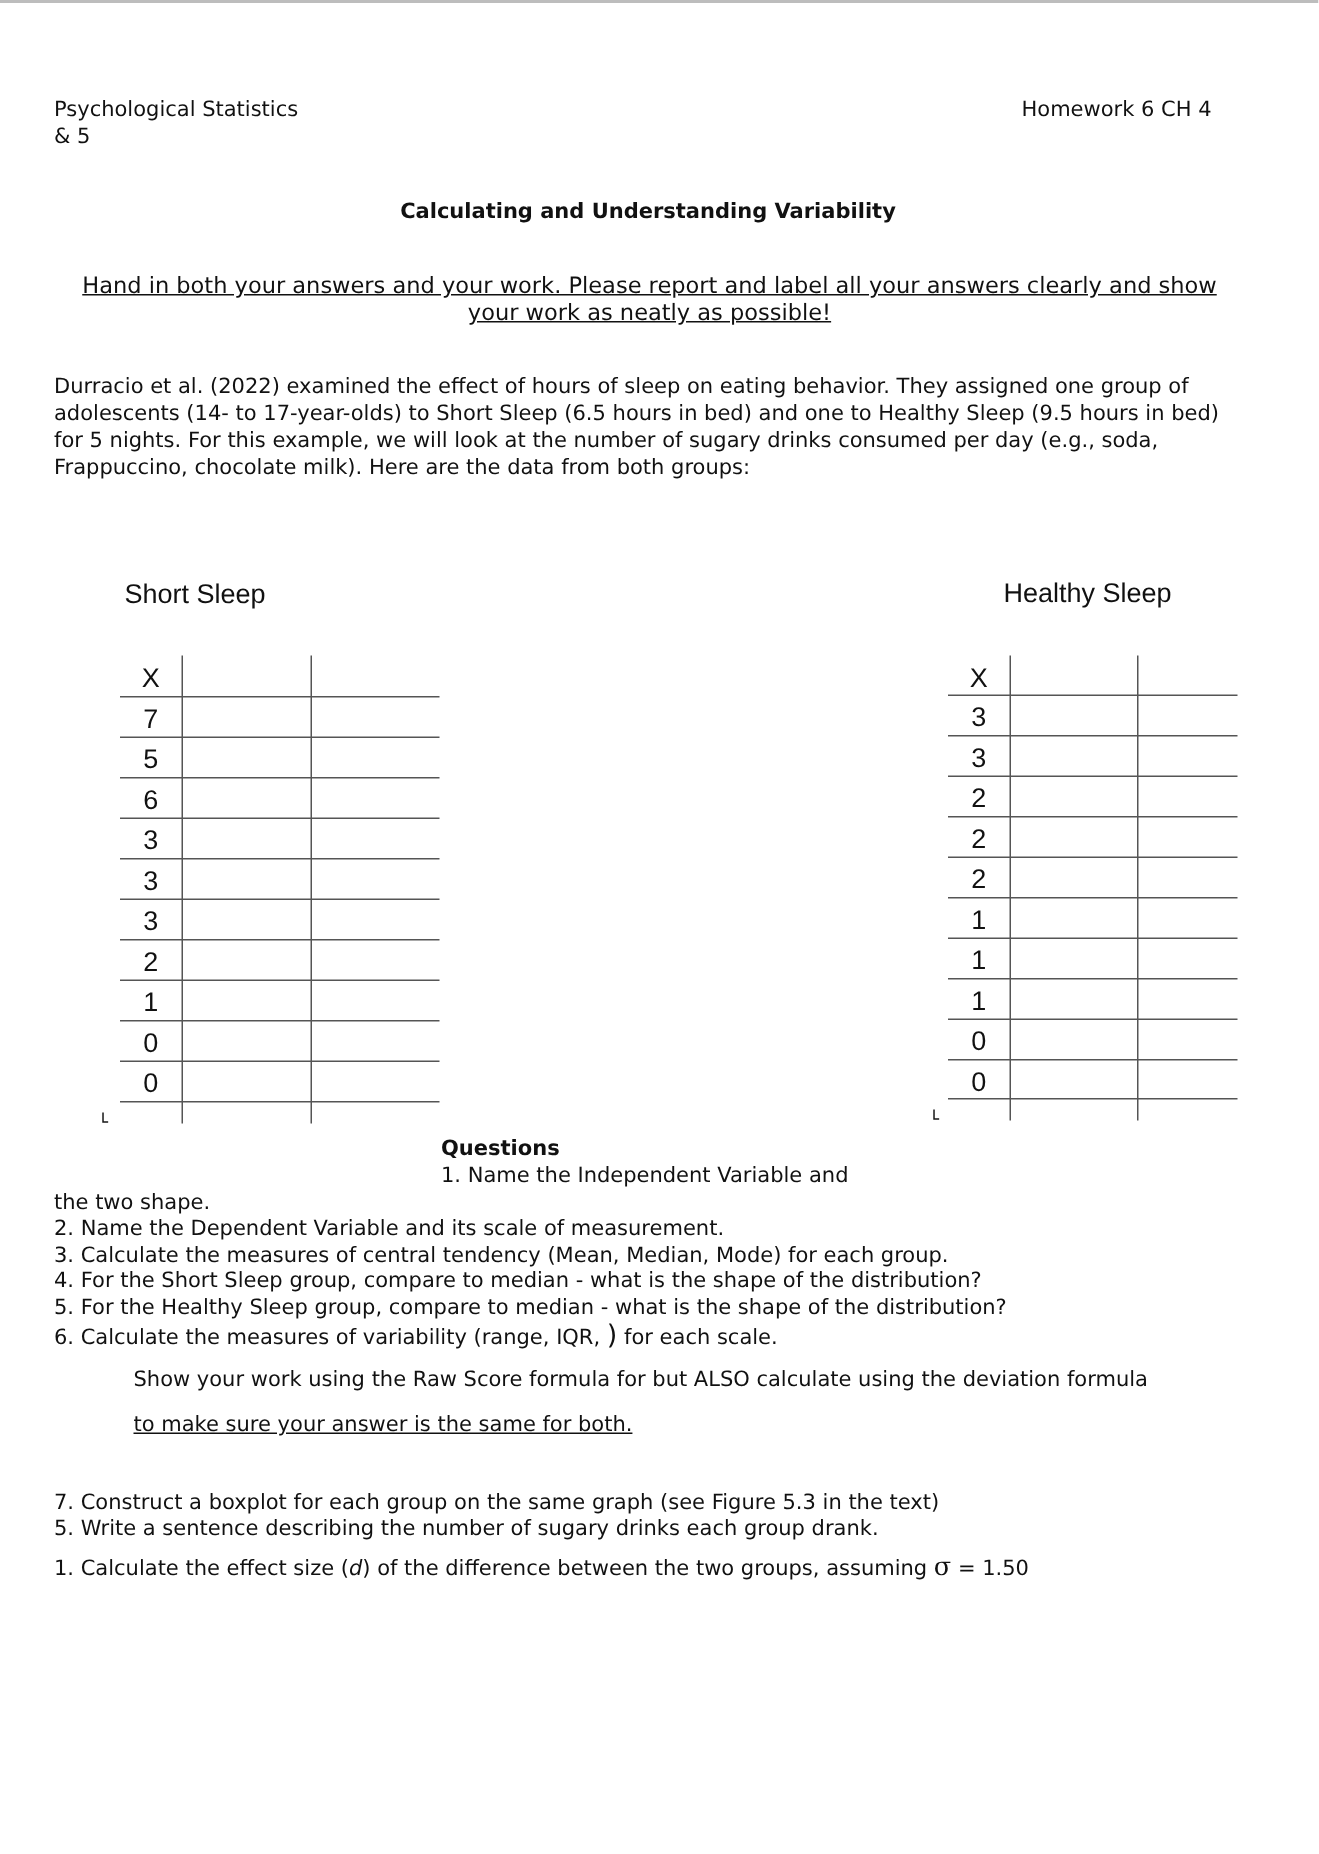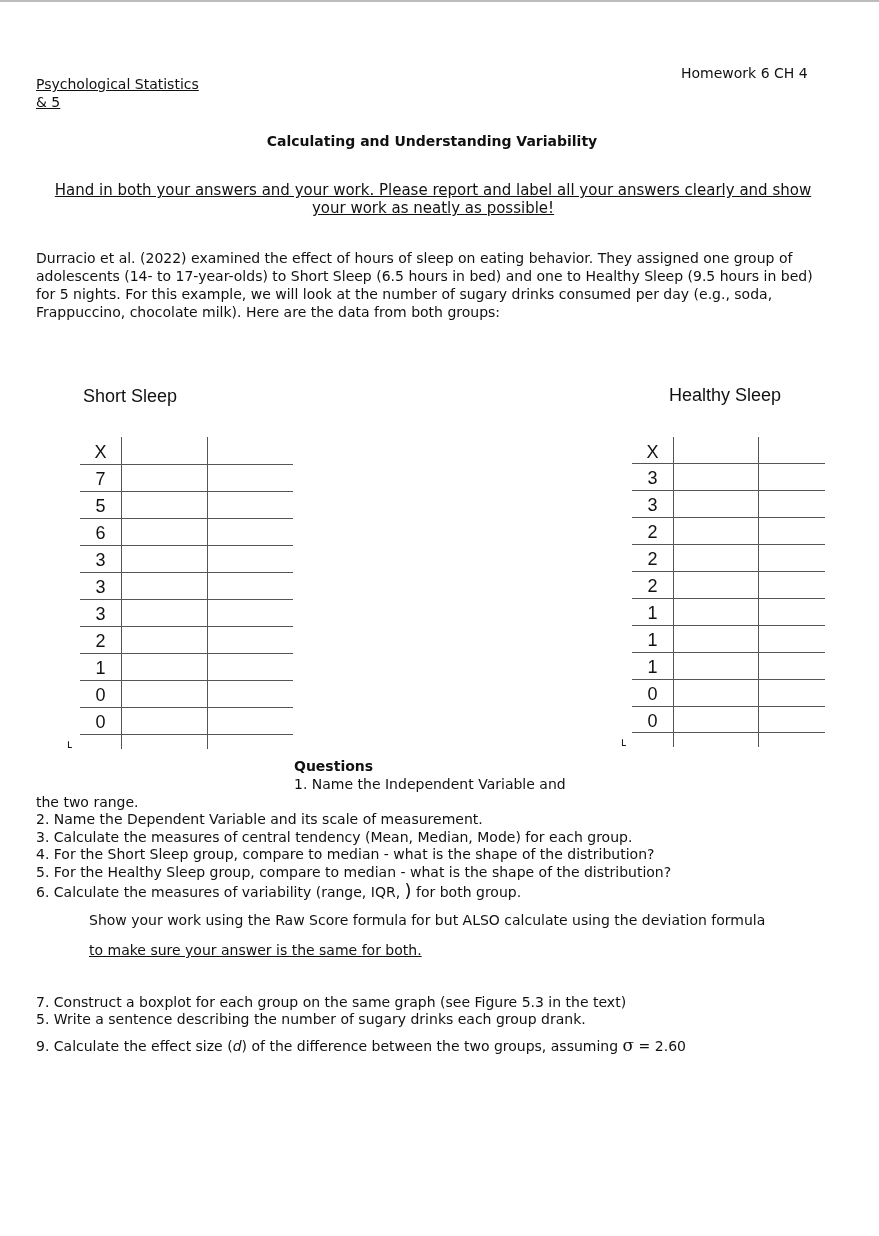--- a/index.html
+++ b/index.html
@@ -20,21 +20,21 @@
   .q { font-size: 14px; line-height: 17.5px; margin-top: 36px; }
   .qhead { font-weight: bold; }
   .sigma { font-family: "DejaVu Serif", serif; font-size: 17px; }
   .paren { font-size: 18px; }
 </style>
 </head>
 <body>
 
 <div class="topline"></div>
 
-<div class="abs hdr" style="left:36px; top:75px;text-decoration:underline;">
+<div class="abs hdr" style="left:36px; top:64px;">
   <div>Psychological Statistics</div>
   <div>&amp; 5</div>
 </div>
 <div class="abs hdr" style="left:681px; top:64px;">Homework 6 CH 4</div>
 
 <div class="abs title">Calculating and Understanding Variability</div>
 
 <div class="abs instr">Hand in both your answers and your work. Please report and label all your answers clearly and show your work as neatly as possible!</div>
 
 <div class="abs intro">Durracio et al. (2022) examined the effect of hours of sleep on eating behavior. They assigned one group of adolescents (14- to 17-year-olds) to Short Sleep (6.5 hours in bed) and one to Healthy Sleep (9.5 hours in bed) for 5 nights. For this example, we will look at the number of sugary drinks consumed per day (e.g., soda, Frappuccino, chocolate milk). Here are the data from both groups:</div>
@@ -96,27 +96,27 @@
   <div class="cell" style="left:0; width:41px; top:166px;">1</div>
   <div class="cell" style="left:0; width:41px; top:193px;">1</div>
   <div class="cell" style="left:0; width:41px; top:220px;">1</div>
   <div class="cell" style="left:0; width:41px; top:247px;">0</div>
   <div class="cell" style="left:0; width:41px; top:274px;">0</div>
 </div>
 <div class="tick" style="left:618px; top:735px;">⌐</div>
 
 <div class="abs q qhead" style="left:294px; top:722px;">Questions</div>
 <div class="abs q" style="left:294px; top:740px;">1. Name the Independent Variable and</div>
-<div class="abs q" style="left:36px; top:758px;">the two range.</div>
+<div class="abs q" style="left:36px; top:758px;">the two shape.</div>
 <div class="abs q" style="left:36px; top:775px;">2. Name the Dependent Variable and its scale of measurement.</div>
 <div class="abs q" style="left:36px; top:793px;">3. Calculate the measures of central tendency (Mean, Median, Mode) for each group.</div>
 <div class="abs q" style="left:36px; top:810px;">4. For the Short Sleep group, compare to median - what is the shape of the distribution?</div>
 <div class="abs q" style="left:36px; top:828px;">5. For the Healthy Sleep group, compare to median - what is the shape of the distribution?</div>
 <div class="abs q" style="left:36px; top:846px;">
-  <span>6. Calculate the measures of variability (range, IQR, </span><span class="paren">)</span><span> for both group.</span>
+  <span>6. Calculate the measures of variability (range, IQR, </span><span class="paren">)</span><span> for each scale.</span>
 </div>
 <div class="abs q" style="left:89px; top:876px;text-align:center;">Show your work using the Raw Score formula for but ALSO calculate using the deviation formula</div>
 <div class="abs q" style="left:89px; top:906px;text-decoration:underline;">to make sure your answer is the same for both.</div>
 <div class="abs q" style="left:36px; top:958px;">7. Construct a boxplot for each group on the same graph (see Figure 5.3 in the text)</div>
 <div class="abs q" style="left:36px; top:975px;">5. Write a sentence describing the number of sugary drinks each group drank.</div>
 <div class="abs q" style="left:36px; top:1001px;">
-  <span>9. Calculate the effect size (</span><i>d</i><span>) of the difference between the two groups, assuming </span><span class="sigma">σ</span><span> = 2.60</span>
+  <span>1. Calculate the effect size (</span><i>d</i><span>) of the difference between the two groups, assuming </span><span class="sigma">σ</span><span> = 1.50</span>
 </div>
 
 </body></html>

